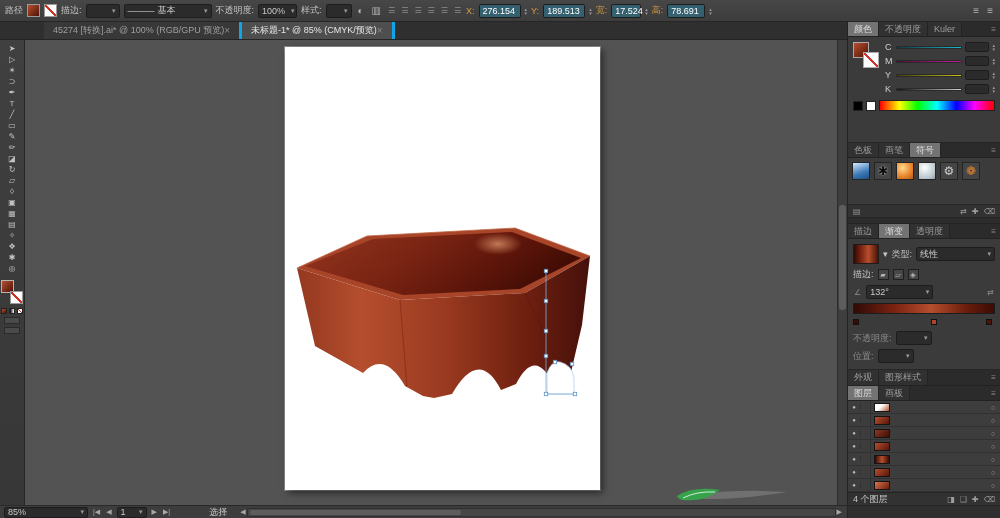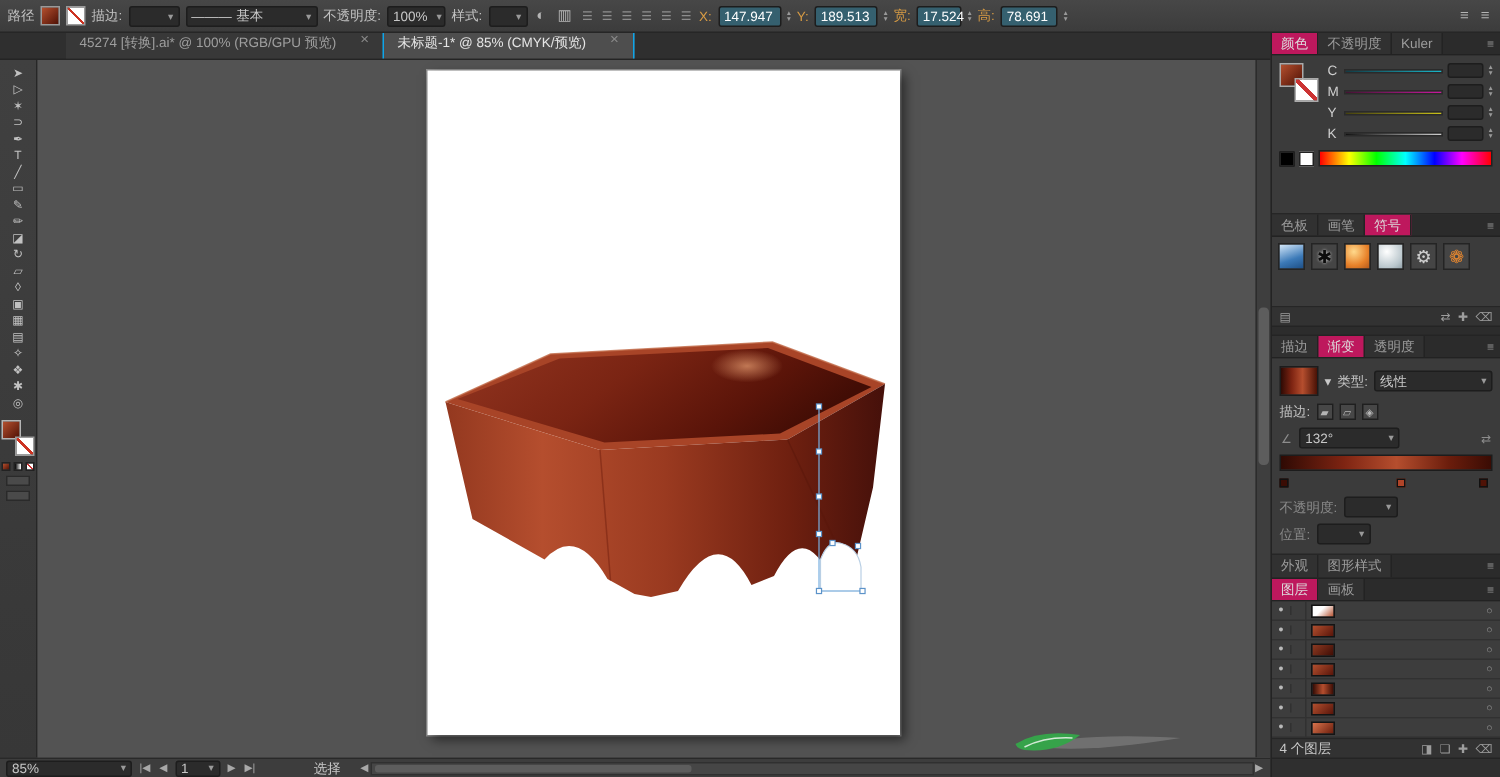--- a/index.html
+++ b/index.html
@@ -17,21 +17,21 @@
   .tico{color:#b5b5b5;font-size:10px;padding:0 2px}
   .tico.dim{color:#8d8d8d;font-size:8px;padding:0 1px}
   .swatch-fill{width:13px;height:13px;background:linear-gradient(135deg,#b4502f,#4f1105);border:1px solid #9a9a9a}
   .swatch-stroke{width:13px;height:13px;border:1px solid #9a9a9a;background:linear-gradient(45deg,#fff 44%,#cc3322 44%,#cc3322 56%,#fff 56%)}
   .spacer{flex:1}
   
   .content{display:flex;height:496px}
   .leftcol{width:847px;display:flex;flex-direction:column}
   
   .tabbar{height:18px;background:#2f2f2f;display:flex;align-items:flex-end;padding-left:44px;border-bottom:1px solid #242424}
-  .doc-tab{height:17px;display:flex;gap:16px;padding:0 9px;background:#383838;border-right:1px solid #0ea5e9;color:#9f9f9f;white-space:nowrap}
+  .doc-tab{height:17px;display:flex;align-items:center;gap:0;padding:0 9px;background:#383838;border-right:3px solid #0ea5e9;color:#9f9f9f;white-space:nowrap}
   .doc-tab.active{background:#4e4e4e;color:#e6e6e6}
   .doc-tab .close{color:#8a8a8a;font-size:10px;line-height:10px}
   
   .workspace{flex:1;display:flex;min-height:0}
   .toolbar{width:25px;background:linear-gradient(#404040,#373737);border-right:1px solid #272727;display:flex;flex-direction:column;align-items:center;padding-top:3px}
   .tool{width:24px;height:11px;display:flex;align-items:center;justify-content:center;font-size:8px;color:#c2c2c2}
   .tb-swatches{position:relative;width:22px;height:24px;margin-top:6px}
   .tb-fill{position:absolute;left:0;top:0;width:13px;height:13px;background:linear-gradient(135deg,#b4502f,#4f1105);border:1px solid #b5b5b5}
   .tb-stroke{position:absolute;right:0;bottom:0;width:13px;height:13px;border:1px solid #9a9a9a;background:linear-gradient(45deg,#fff 44%,#cc3322 44%,#cc3322 56%,#fff 56%)}
   .tb-minirow{display:flex;gap:2px;margin-top:4px}
@@ -51,21 +51,21 @@
   .statusbar .field{height:11px}
   .navico{color:#a8a8a8;font-size:7px;padding:0 1px}
   .status-label{margin-left:34px;color:#c8c8c8}
   .hscroll{flex:1;display:flex;align-items:center;height:11px;margin-left:8px}
   .htrack{flex:1;height:9px;background:#464646;border:1px solid #303030;position:relative}
   .hthumb{position:absolute;left:2px;top:1px;height:5px;width:36%;background:#5d5d5d;border-radius:2px}
   
   .dock{width:153px;background:#343434;border-left:1px solid #232323;display:flex;flex-direction:column;position:relative}
   .phead{height:15px;flex:0 0 15px;background:#2b2b2b;display:flex;align-items:stretch;border-bottom:1px solid #222;overflow:hidden}
   .ptab{padding:0 6px;display:flex;align-items:center;color:#9c9c9c;border-right:1px solid #232323;background:#313131;white-space:nowrap}
-  .ptab.active{background:#be185d;color:#ddd}
+  .ptab.active{background:#737373;color:#ddd}
   .pmenu{margin-left:auto;display:flex;align-items:center;padding:0 4px;color:#8e8e8e;font-size:8px}
   .pbody{background:#3b3b3b;border-bottom:1px solid #262626}
   
   .color-body{flex:0 0 106px;padding:5px;display:flex;flex-direction:column;gap:4px}
   .color-top{display:flex;gap:6px}
   .proxy{position:relative;width:26px;height:26px;flex:0 0 26px}
   .proxy .f{position:absolute;left:0;top:0;width:16px;height:16px;background:linear-gradient(135deg,#b4502f,#4f1105);border:1px solid #aaa}
   .proxy .s{position:absolute;right:0;bottom:0;width:16px;height:16px;border:1px solid #aaa;background:linear-gradient(45deg,#fff 44%,#c33 44%,#c33 56%,#fff 56%)}
   .channels{flex:1;display:flex;flex-direction:column;gap:4px}
   .chrow{display:flex;align-items:center;gap:3px;height:10px}
@@ -151,21 +151,21 @@
   <span class="tico">◐</span>
   <span class="tico">▥</span>
   <span class="tico dim">☰</span>
   <span class="tico dim">☰</span>
   <span class="tico dim">☰</span>
   <span class="tico dim">☰</span>
   <span class="tico dim">☰</span>
   <span class="tico dim">☰</span>
   <span class="lbl orange">X:</span>
   <span class="field hl" style="width:42px">
-      <span>147.947</span>
+      <span>276.154</span>
     </span>
   <span class="stepper">
       <i>▴</i>
       <i>▾</i>
     </span>
   <span class="lbl orange">Y:</span>
   <span class="field hl" style="width:42px">
       <span>189.513</span>
     </span>
   <span class="stepper">

